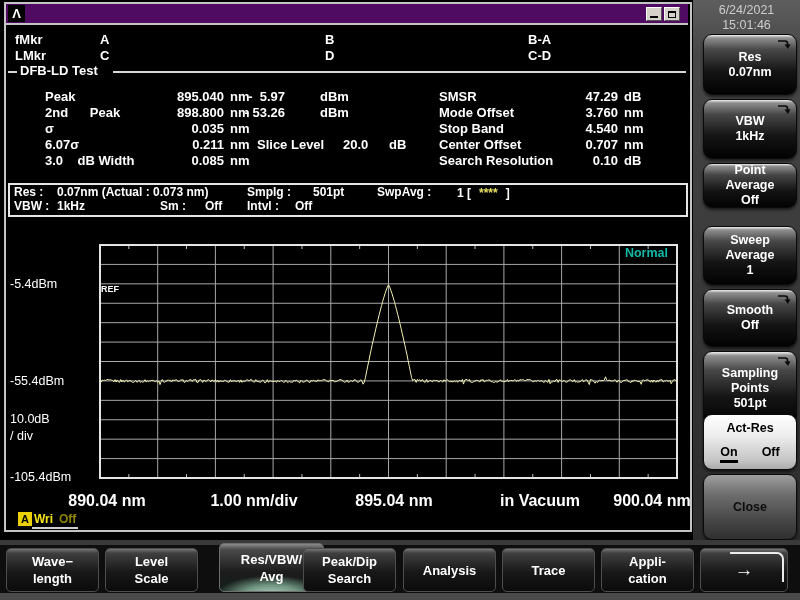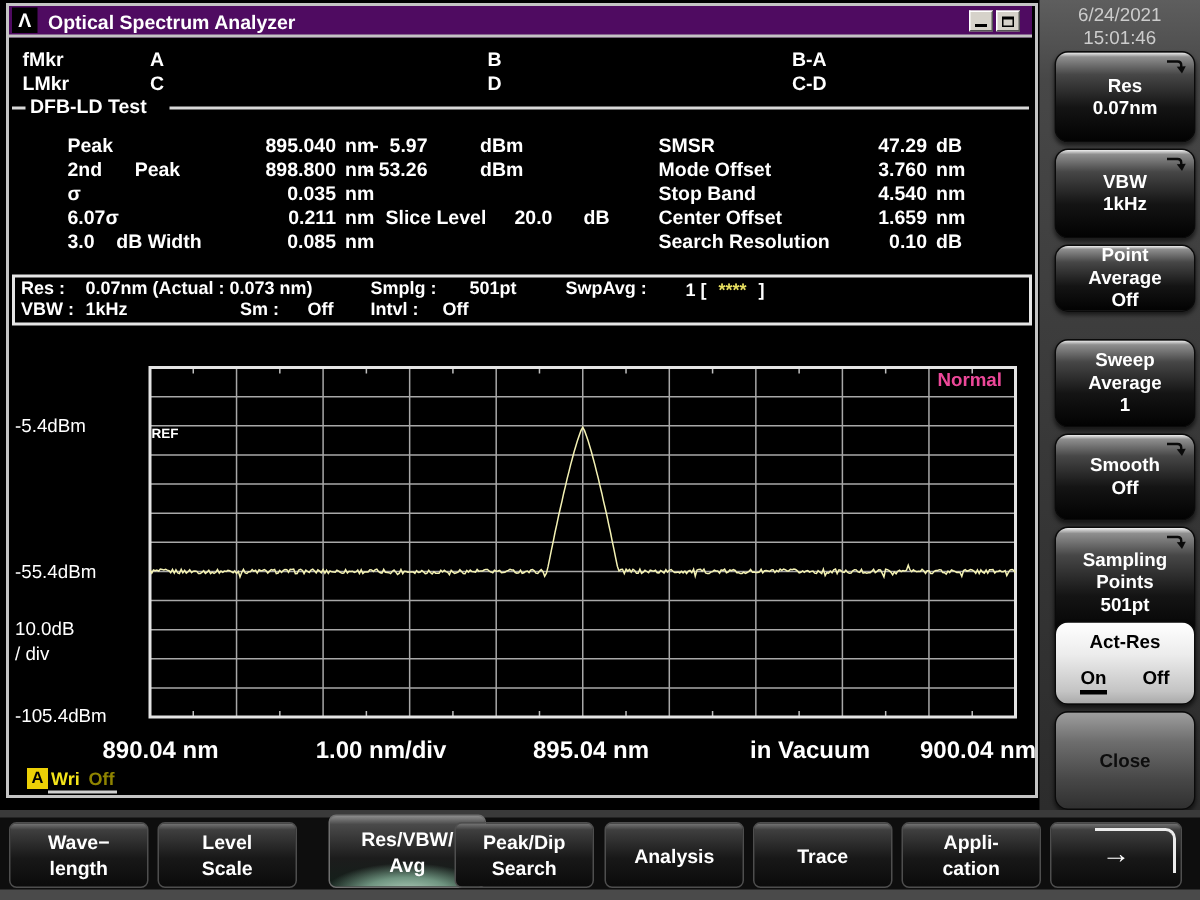--- a/index.html
+++ b/index.html
@@ -27,21 +27,21 @@
   .settings-box{position:absolute;left:8px;top:183px;width:680px;height:34px;
     border:2px solid #e6e6e6;box-sizing:border-box}
   .settings-box .abs{font-size:12px}
   .stars{color:#e8e060}
   .swp-group{position:absolute;left:447px;top:1px;display:flex;gap:8px;color:#fff;font-weight:bold;font-size:12px}
 
   
   #plot{position:absolute;left:90px;top:240px}
   .ylab{position:absolute;left:10px;color:#fff;font-weight:normal;font-size:12.5px;white-space:pre}
   .xlab{position:absolute;top:492px;color:#fff;font-weight:bold;font-size:16px;white-space:pre;transform:translateX(-50%)}
-  .normal-lab{position:absolute;left:588px;top:246px;width:80px;text-align:right;color:#ec4899;font-weight:bold;font-size:12.5px}
+  .normal-lab{position:absolute;left:588px;top:246px;width:80px;text-align:right;color:#14b8a6;font-weight:bold;font-size:12.5px}
   .ref-lab{position:absolute;left:101px;top:284px;color:#fff;font-size:9px;font-weight:bold}
   .a-badge{position:absolute;left:18px;top:512px;width:14px;height:14px;background:#ecd006;color:#000;
     font-weight:bold;font-size:11px;text-align:center;line-height:14px}
   .wri-lab{position:absolute;left:34px;top:512px;color:#f4e41a;font-weight:bold;font-size:12px}
   .off-lab{position:absolute;left:59px;top:512px;color:#8f8400;font-weight:bold;font-size:12px}
   .legend-line{position:absolute;left:32px;top:527px;width:46px;height:2px;background:#d0d0d0}
 
   
   .sidebar{position:absolute;left:693px;top:0;width:107px;height:540px;
     background:linear-gradient(180deg,#5e5e5e 0,#474747 10%,#383838 55%,#2c2c2c 100%)}
@@ -74,21 +74,20 @@
     border-top:2px solid #ececec;border-right:2px solid #ececec;border-radius:0 7px 0 0}
   .tab .arrow-glyph{font-size:19px;line-height:20px}
 </style>
 </head>
 <body>
 
 <div class="main-frame"></div>
 
 <div class="titlebar">
   <div class="logo">Λ</div>
-  <span class="win-title">Optical Spectrum Analyzer</span>
   <div class="winbtn" style="left:640px">
     <div class="glyph-min"></div>
   </div>
   <div class="winbtn" style="left:658px">
     <div class="glyph-max"></div>
   </div>
 </div>
 
 <span class="abs f13" style="left:15px;top:33px">fMkr</span>
 <span class="abs f13" style="left:100px;top:33px">A</span>
@@ -129,21 +128,21 @@
     <div class="abs f13" style="left:439px;top:90px">SMSR</div>
     <div class="abs f13 right" style="left:540px;top:90px;width:78px">47.29</div>
     <div class="abs f13" style="left:624px;top:90px">dB</div>
     <div class="abs f13" style="left:439px;top:106px">Mode Offset</div>
     <div class="abs f13 right" style="left:540px;top:106px;width:78px">3.760</div>
     <div class="abs f13" style="left:624px;top:106px">nm</div>
     <div class="abs f13" style="left:439px;top:122px">Stop Band</div>
     <div class="abs f13 right" style="left:540px;top:122px;width:78px">4.540</div>
     <div class="abs f13" style="left:624px;top:122px">nm</div>
     <div class="abs f13" style="left:439px;top:138px">Center Offset</div>
-    <div class="abs f13 right" style="left:540px;top:138px;width:78px">1.659</div>
+    <div class="abs f13 right" style="left:540px;top:138px;width:78px">0.707</div>
     <div class="abs f13" style="left:624px;top:138px">nm</div>
     <div class="abs f13" style="left:439px;top:154px">Search Resolution</div>
     <div class="abs f13 right" style="left:540px;top:154px;width:78px">0.10</div>
     <div class="abs f13" style="left:624px;top:154px">dB</div>
   </div>
 
 <div class="settings-box">
   <span class="abs" style="left:4px;top:1px">Res :</span>
   <span class="abs" style="left:47px;top:1px">0.07nm (Actual :&nbsp;0.073 nm)</span>
   <span class="abs" style="left:237px;top:1px">Smplg :</span>

